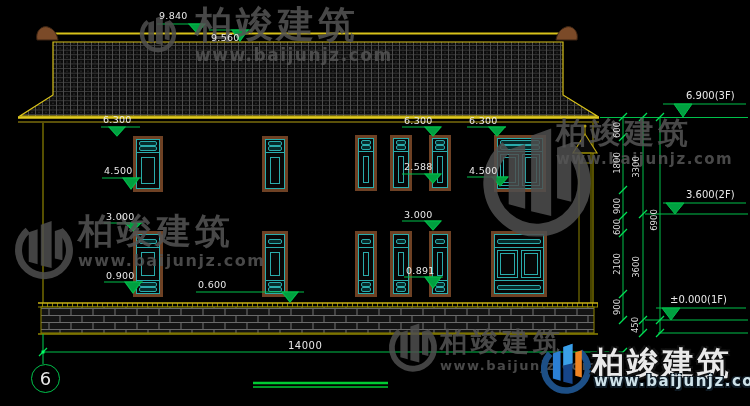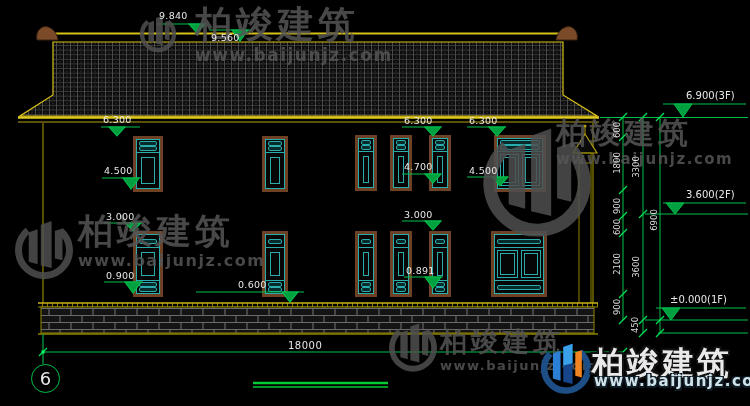--- a/index.html
+++ b/index.html
@@ -279,44 +279,44 @@
     <line x1="253" y1="383" x2="388" y2="383" stroke="#00cc33" stroke-width="2.4"></line>
     <line x1="253" y1="387" x2="388" y2="387" stroke="#00cc33" stroke-width="1.6"></line>
   </svg>
 
   <span class="lbl" style="left:159px;top:10px;">9.840</span>
   <span class="lbl" style="left:211px;top:16px;margin-top:16px;">9.560</span>
   <span class="lbl" style="left:103px;top:114px;">6.300</span>
   <span class="lbl" style="left:404px;top:115px;">6.300</span>
   <span class="lbl" style="left:469px;top:115px;">6.300</span>
   <span class="lbl" style="left:104px;top:165px;">4.500</span>
-  <span class="lbl" style="left:404px;top:161px;">4.700</span>
+  <span class="lbl" style="left:404px;top:161px;">2.588</span>
   <span class="lbl" style="left:469px;top:165px;">4.500</span>
   <span class="lbl" style="left:106px;top:211px;">3.000</span>
   <span class="lbl" style="left:404px;top:209px;">3.000</span>
   <span class="lbl" style="left:106px;top:270px;">0.900</span>
   <span class="lbl" style="left:406px;top:265px;">0.891</span>
-  <span class="lbl" style="left:198px;top:279px;margin-left:40px;">0.600</span>
+  <span class="lbl" style="left:198px;top:279px;">0.600</span>
 
   <span class="flv" style="left:686px;top:90px;">6.900(3F)</span>
   <span class="flv" style="left:686px;top:189px;">3.600(2F)</span>
   <span class="flv" style="left:670px;top:294px;">±0.000(1F)</span>
 
   <span class="rot" style="left:617px;top:130px;">600</span>
   <span class="rot" style="left:617px;top:163px;">1800</span>
   <span class="rot" style="left:617px;top:206px;">900</span>
   <span class="rot" style="left:617px;top:227px;">600</span>
   <span class="rot" style="left:617px;top:264px;">2100</span>
   <span class="rot" style="left:617px;top:307px;">900</span>
   <span class="rot" style="left:636px;top:167px;">3300</span>
   <span class="rot" style="left:636px;top:267px;">3600</span>
   <span class="rot" style="left:635px;top:325px;">450</span>
   <span class="rot" style="left:654px;top:220px;">6900</span>
 
-  <span id="dim18000">18000</span>
+  <span id="dim18000">14000</span>
   <div id="axis6">6</div>
 
   <svg class="wmlogo" style="left:138px;top:5px;" width="40" height="54" viewBox="0 0 100 110">
     <circle cx="50" cy="60" r="40" fill="none" stroke="#4f4f4f" stroke-width="11" stroke-dasharray="195 60" transform="rotate(-50 50 60)"></circle>
     <polygon points="26,32 40,27 40,82 26,78" fill="#4f4f4f"></polygon>
       <polygon points="45,20 62,14 62,88 45,84" fill="#4f4f4f"></polygon>
       <polygon points="67,30 79,26 79,76 67,73" fill="#4f4f4f"></polygon>
   </svg>
   <div class="wm" style="left:195px;top:6px;">
     <div class="big" style="font-size:37px;">柏竣建筑</div>

